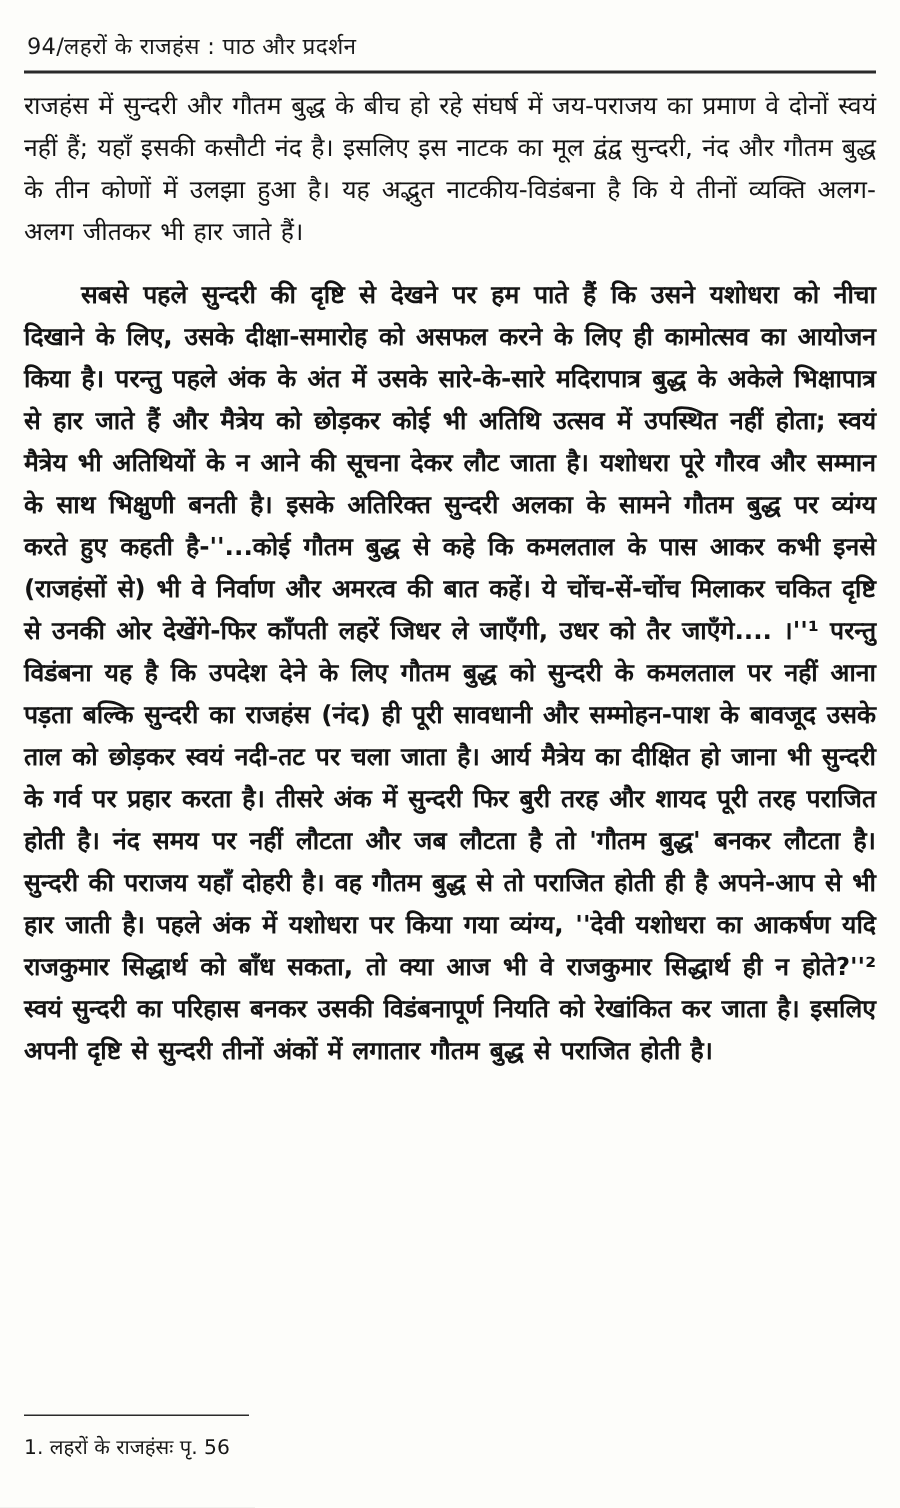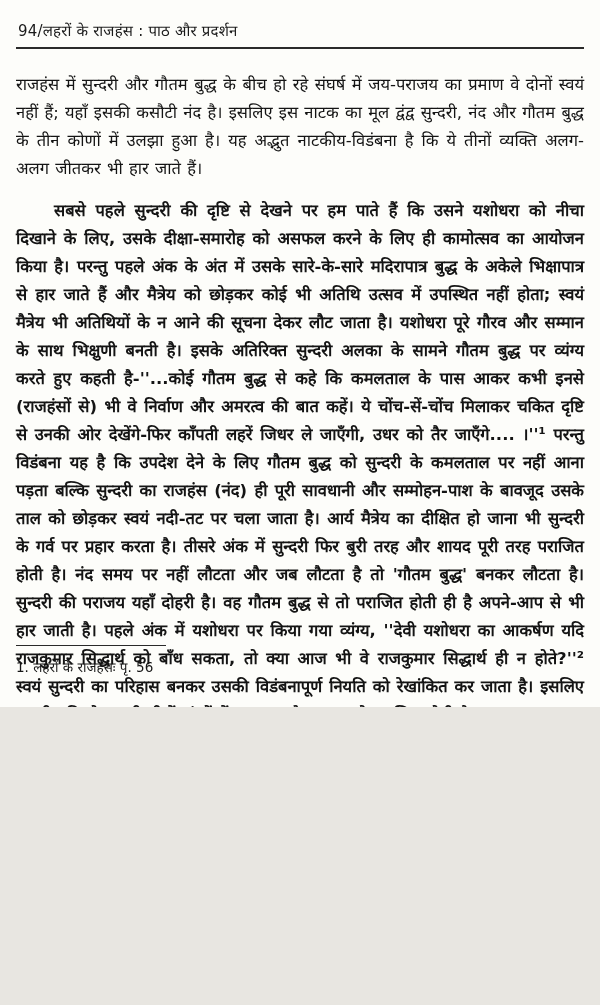--- a/index.html
+++ b/index.html
@@ -3,21 +3,21 @@
 <meta charset="utf-8">
 <style>
   html, body {
     margin: 0;
     padding: 0;
     background: #e8e6e1;
   }
   .page {
     position: relative;
     width: 600px;
-    height: 707px;
+    height: 1005px;
     margin: 0 auto;
     background: #fdfdfa;
     color: #161616;
     font-family: "DejaVu Sans", "Liberation Serif", sans-serif;
     box-sizing: border-box;
     padding: 20px 16px 16px 16px;
     overflow: hidden;
   }
   .page-header .header-text {
     font-size: 15px;
@@ -25,21 +25,21 @@
     color: #1a1a1a;
     padding-left: 2px;
   }
   .header-rule {
     margin-top: 7px;
     height: 1.5px;
     background: #2a2a2a;
     width: 100%;
   }
   .body-text {
-    margin-top: 22px;
+    margin-top: 8px;
   }
   .para {
     margin: 0;
     font-size: 16.5px;
     line-height: 28px;
     text-align: justify;
     color: #141414;
     word-spacing: 1px;
   }
   .para.indented {

